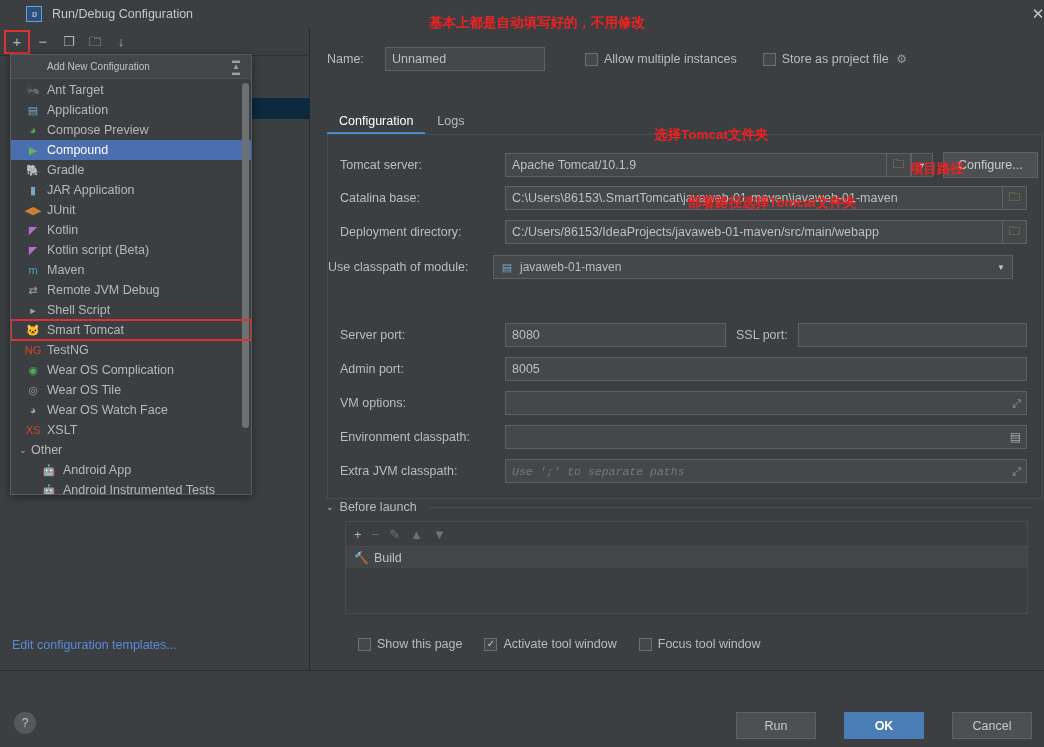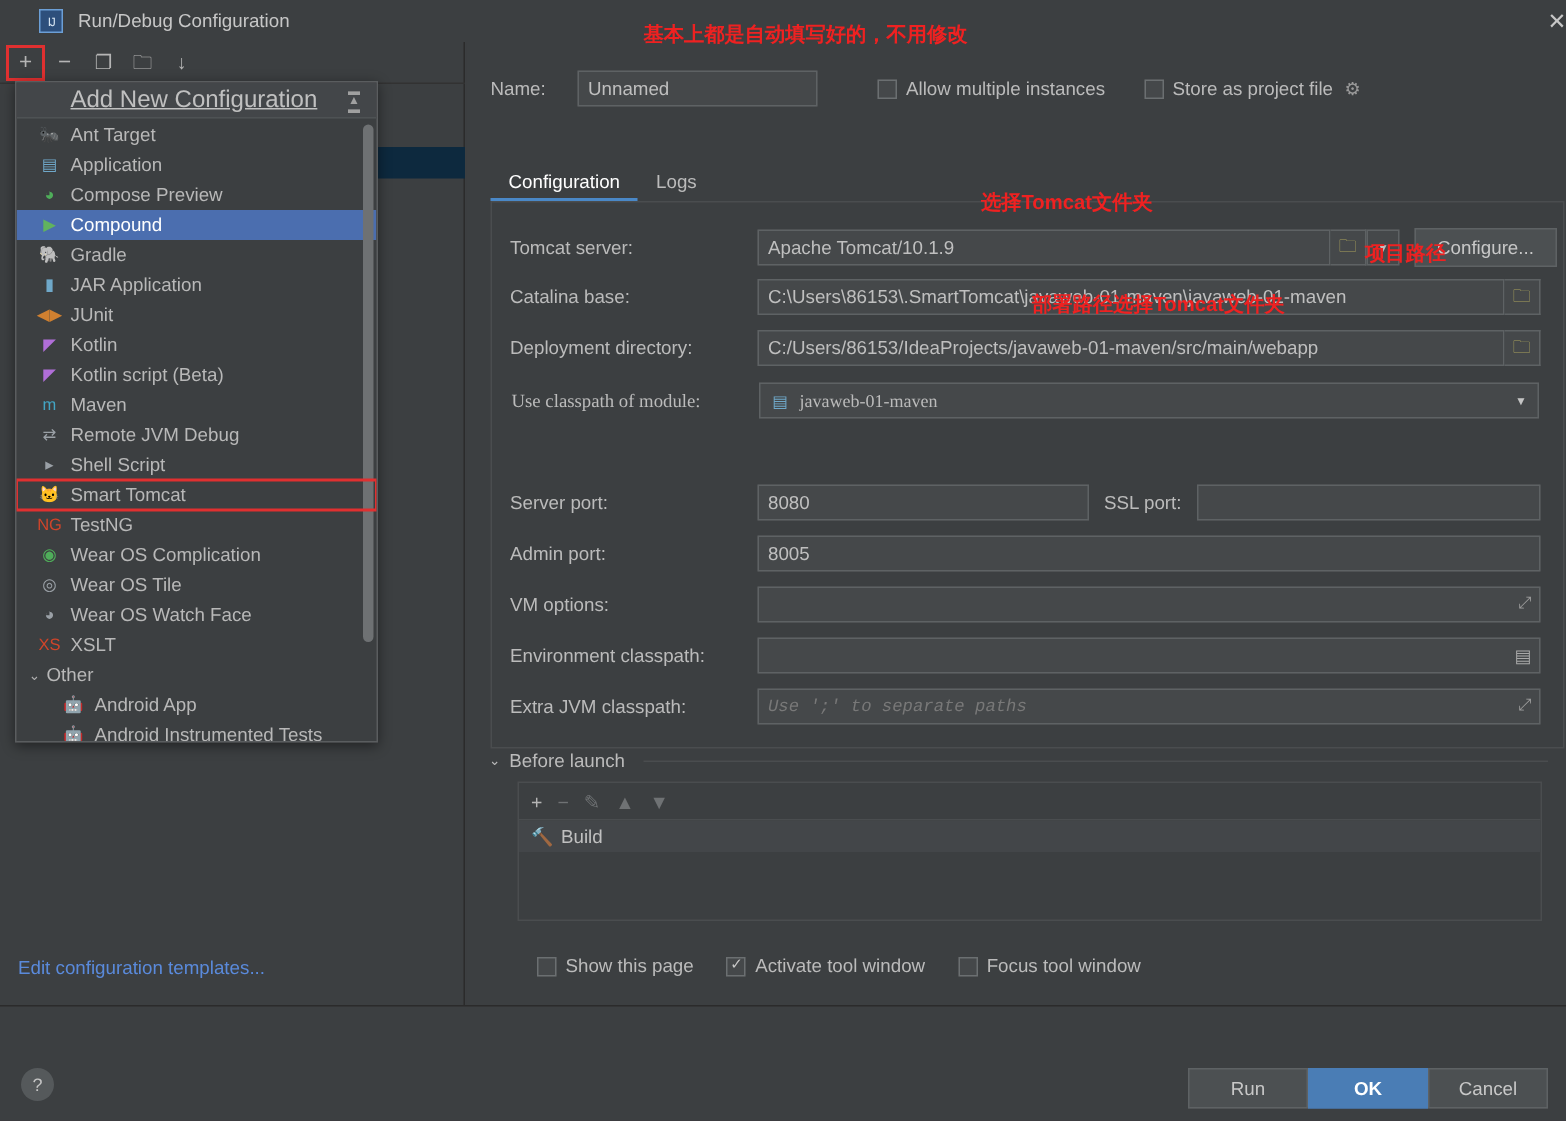--- a/index.html
+++ b/index.html
@@ -69,21 +69,21 @@
     position: absolute; left: 10px; top: 54px; width: 242px; height: 441px;
     background: #3c3f41; border: 1px solid #5a5d5f;
     box-shadow: 0 2px 8px rgba(0,0,0,0.45);
     overflow: hidden;
   }
   .popup-header {
     height: 24px; background: #434649; border-bottom: 1px solid #4e5254;
     display: flex; align-items: center; position: relative;
   }
   .popup-header-title {
-    margin-left: 36px; color: #c0c0c0; font-size: 16px; text-decoration: underline;
+    margin-left: 36px; color: #c0c0c0; font-size: 10px;
   }
   .popup-collapse {
     position: absolute; right: 8px; top: 4px; width: 14px; height: 16px;
     display: flex; flex-direction: column; align-items: center; justify-content: center;
     color: #a0a0a0; cursor: pointer;
   }
   .popup-collapse span { display: block; font-size: 8px; line-height: 6px; }
   .popup-list {
     position: relative; height: 416px; overflow: hidden; padding-top: 1px;
   }
@@ -229,21 +229,21 @@
   
   .bottom-bar {
     position: absolute; left: 0; top: 670px; width: 1044px; height: 77px;
     background: #3c3f41; border-top: 1px solid #2b2b2b;
   }
   .help-btn {
     position: absolute; left: 14px; top: 41px; width: 22px; height: 22px;
     border-radius: 50%; background: #55595b; color: #c5c5c5;
     display: flex; align-items: center; justify-content: center; font-size: 12px; cursor: pointer;
   }
-  .btn-bar { position: absolute; right: 12px; top: 41px; display: flex; gap: 0; padding-left: 33px; }
+  .btn-bar { position: absolute; right: 12px; top: 41px; display: flex; gap: 28px; padding-left: 33px; }
   .dlg-btn {
     width: 80px; height: 27px; background: #4c5052; border: 1px solid #5e6264;
     color: #c8c8c8; font-size: 12.5px; cursor: pointer;
     display:flex; align-items:center; justify-content:center;
     font-family: "Liberation Sans", sans-serif;
   }
   .dlg-btn.primary { background: #4a7db5; border-color: #4a7db5; color: #ffffff; font-weight: bold; }
 
   
   .anno {
@@ -428,21 +428,21 @@
       </div>
 
       <div class="field-row" style="left:12px; top:85px;">
         <div class="field-label">Deployment directory:</div>
         <div class="input-wrap">
           <input class="tf" style="width: 498px;" readonly="" value="C:/Users/86153/IdeaProjects/javaweb-01-maven/src/main/webapp">
           <div class="browse-btn">🗀</div>
         </div>
       </div>
 
-      <div class="field-row" style="left:13px; top:120px;font-family:Liberation Serif, serif;">
+      <div class="field-row" style="left:0; top:120px;">
         <div class="field-label">Use classpath of module:</div>
         <div class="mod-select">
           <span class="mod-ico" style="color:#6fa8c9;">▤</span>
           <span>javaweb-01-maven</span>
           <span class="mod-arrow">▼</span>
         </div>
       </div>
 
 
       <div class="field-row" style="left:12px; top:188px;">

